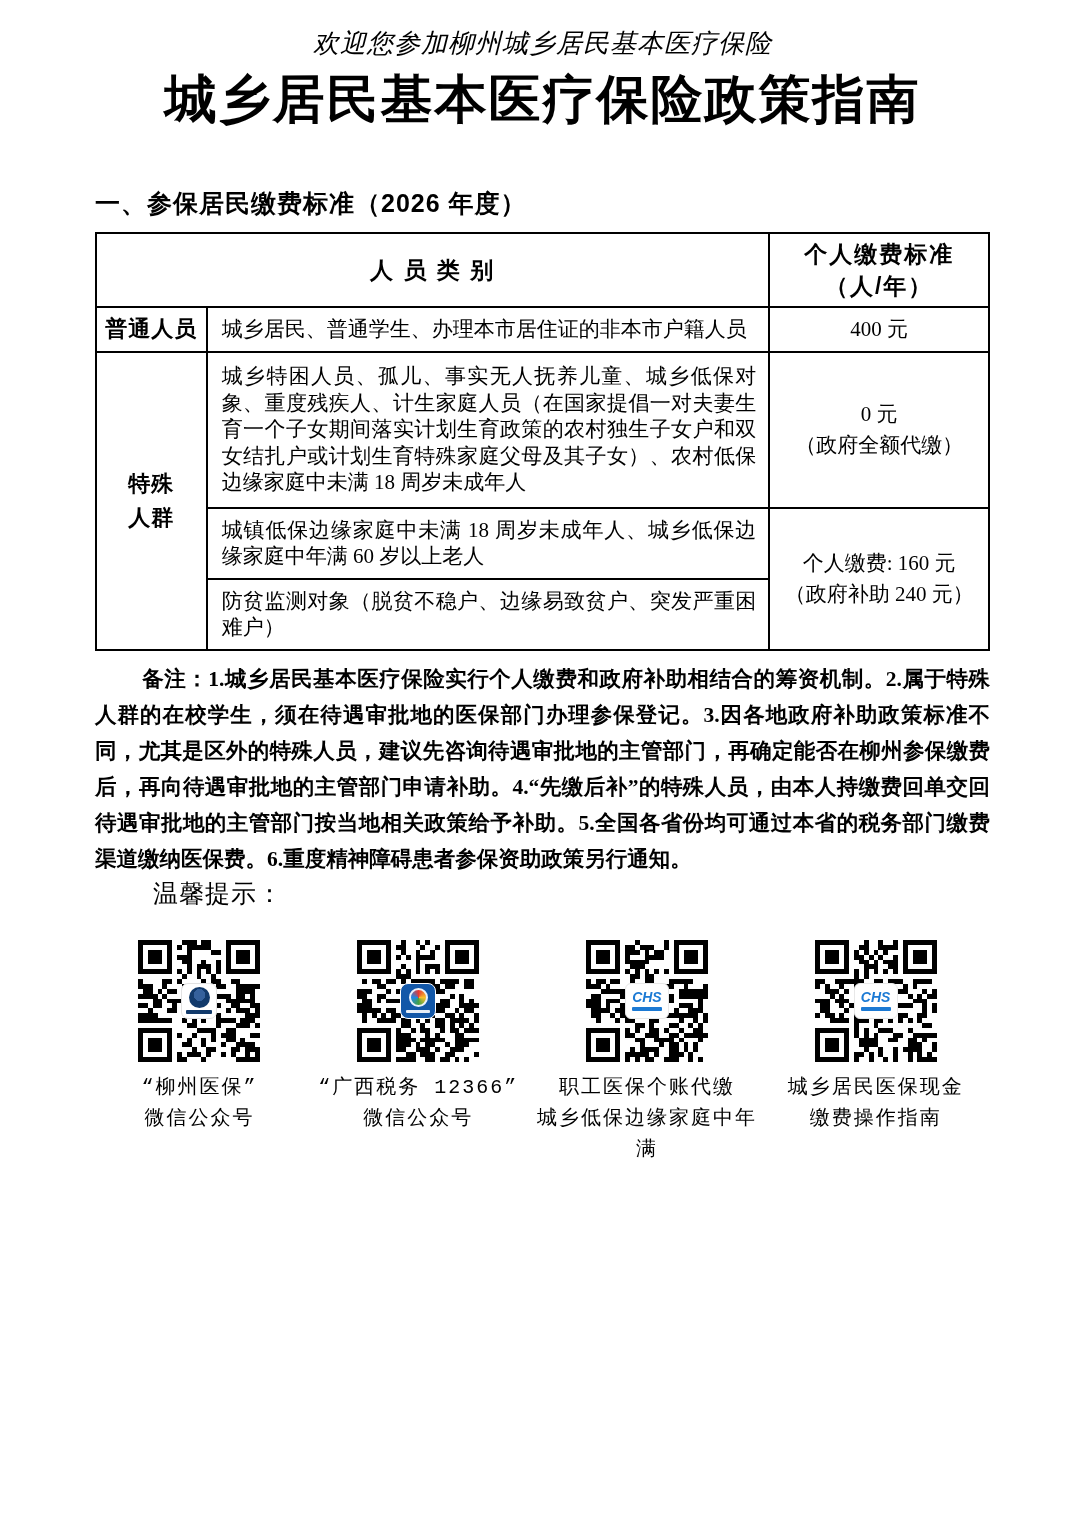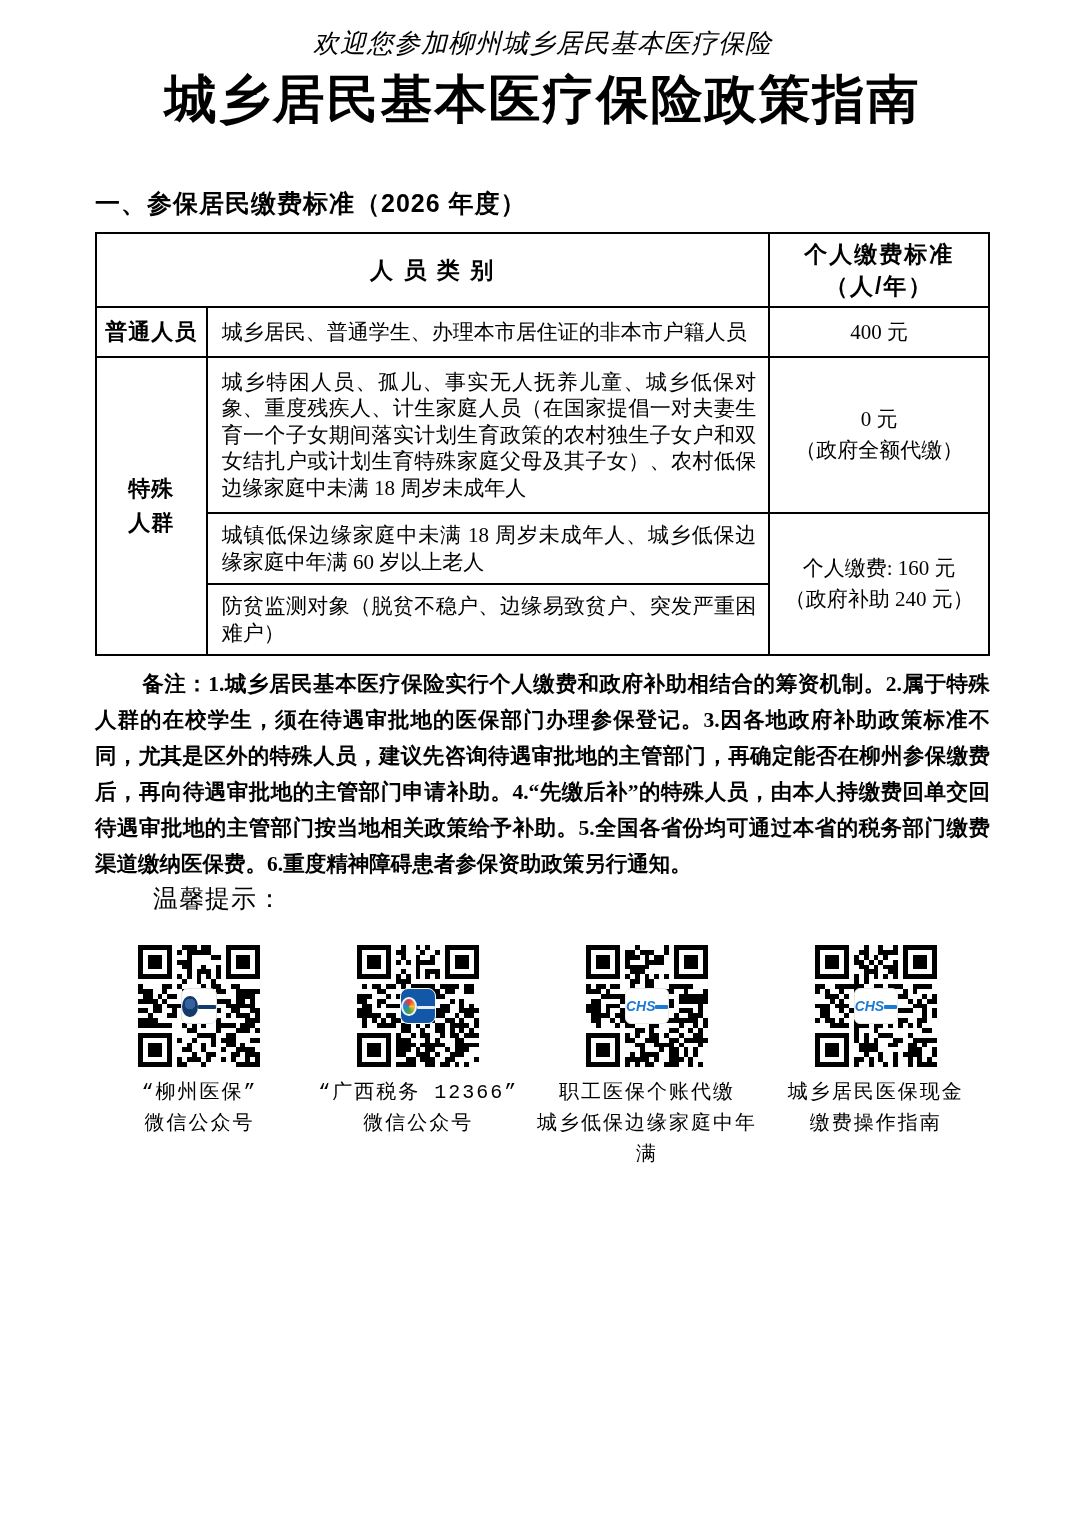--- a/index.html
+++ b/index.html
@@ -70,21 +70,21 @@
     font-size: 21px;
     line-height: 26.5px;
     text-align: justify;
     padding: 8px 12px 8px 14px;
   }
   .pay-cell {
     font-size: 21px;
     text-align: center;
   }
   .pay-cell .line { display: block; line-height: 31px; }
-  .row-ordinary { height: 50px; border-radius: 21px; }
+  .row-ordinary { height: 44px; border-radius: 21px; }
   .row-special-1 { height: 156px; }
   .row-special-2 { height: 61px; }
   .row-special-3 { height: 60px; }
   
   .notes {
     margin-top: 10px;
     font-family: "Liberation Serif", serif;
     font-weight: bold;
     font-size: 21.5px;
     line-height: 36px;
@@ -118,21 +118,21 @@
   .qr-box {
     position: relative;
     width: 122px; height: 122px;
     margin: 0 auto;
   }
   .qr-box svg { width: 100%; height: 100%; display: block; }
   .qr-logo {
     position: absolute;
     left: 50%; top: 50%;
     transform: translate(-50%, -50%);
-    display: flex; flex-direction: row;
+    display: flex; flex-direction: column;
     align-items: center; justify-content: center; text-align: right;
   }
   .logo-liuzhou {
     width: 36px; height: 36px;
     background: #fff; border: 1px solid #e2e2e2; border-radius: 7px;
   }
   .logo-liuzhou .emblem {
     width: 21px; height: 21px; border-radius: 50%;
     background: radial-gradient(circle at 50% 38%, #35619c 0 35%, #123a6b 36% 100%);
   }

